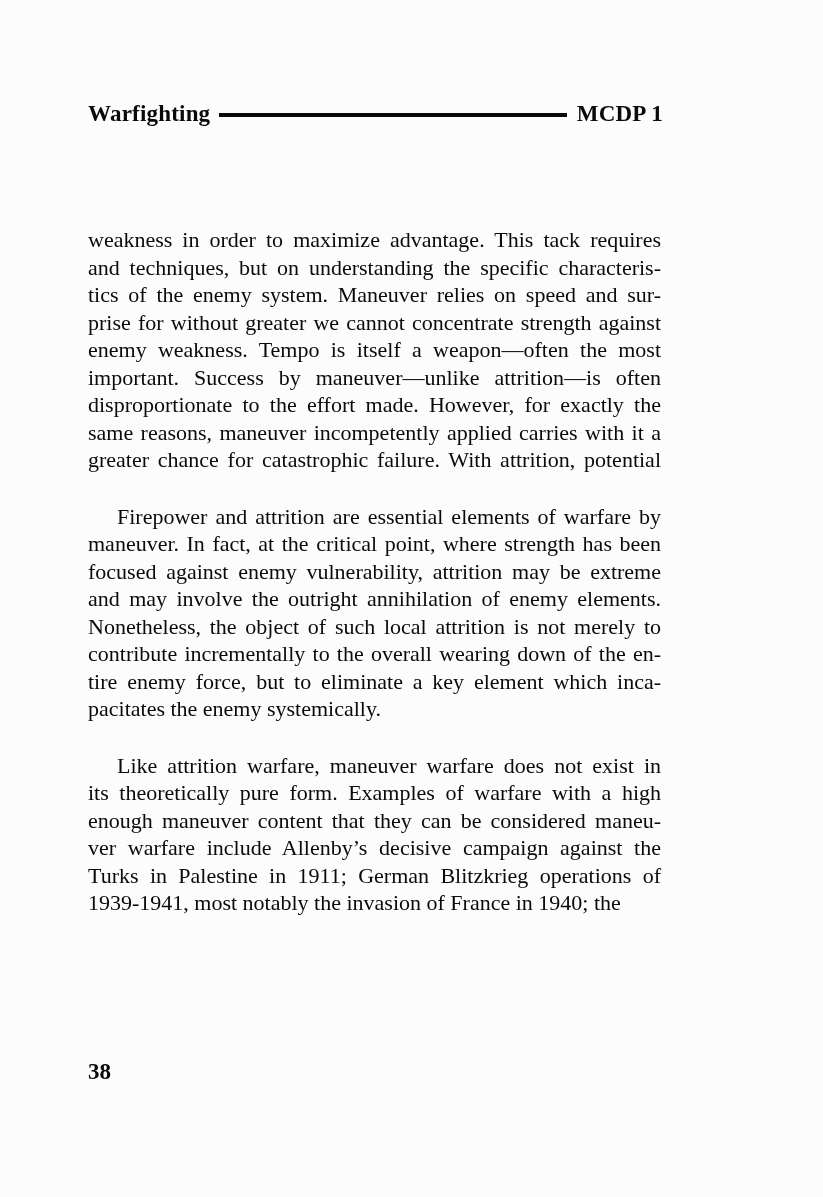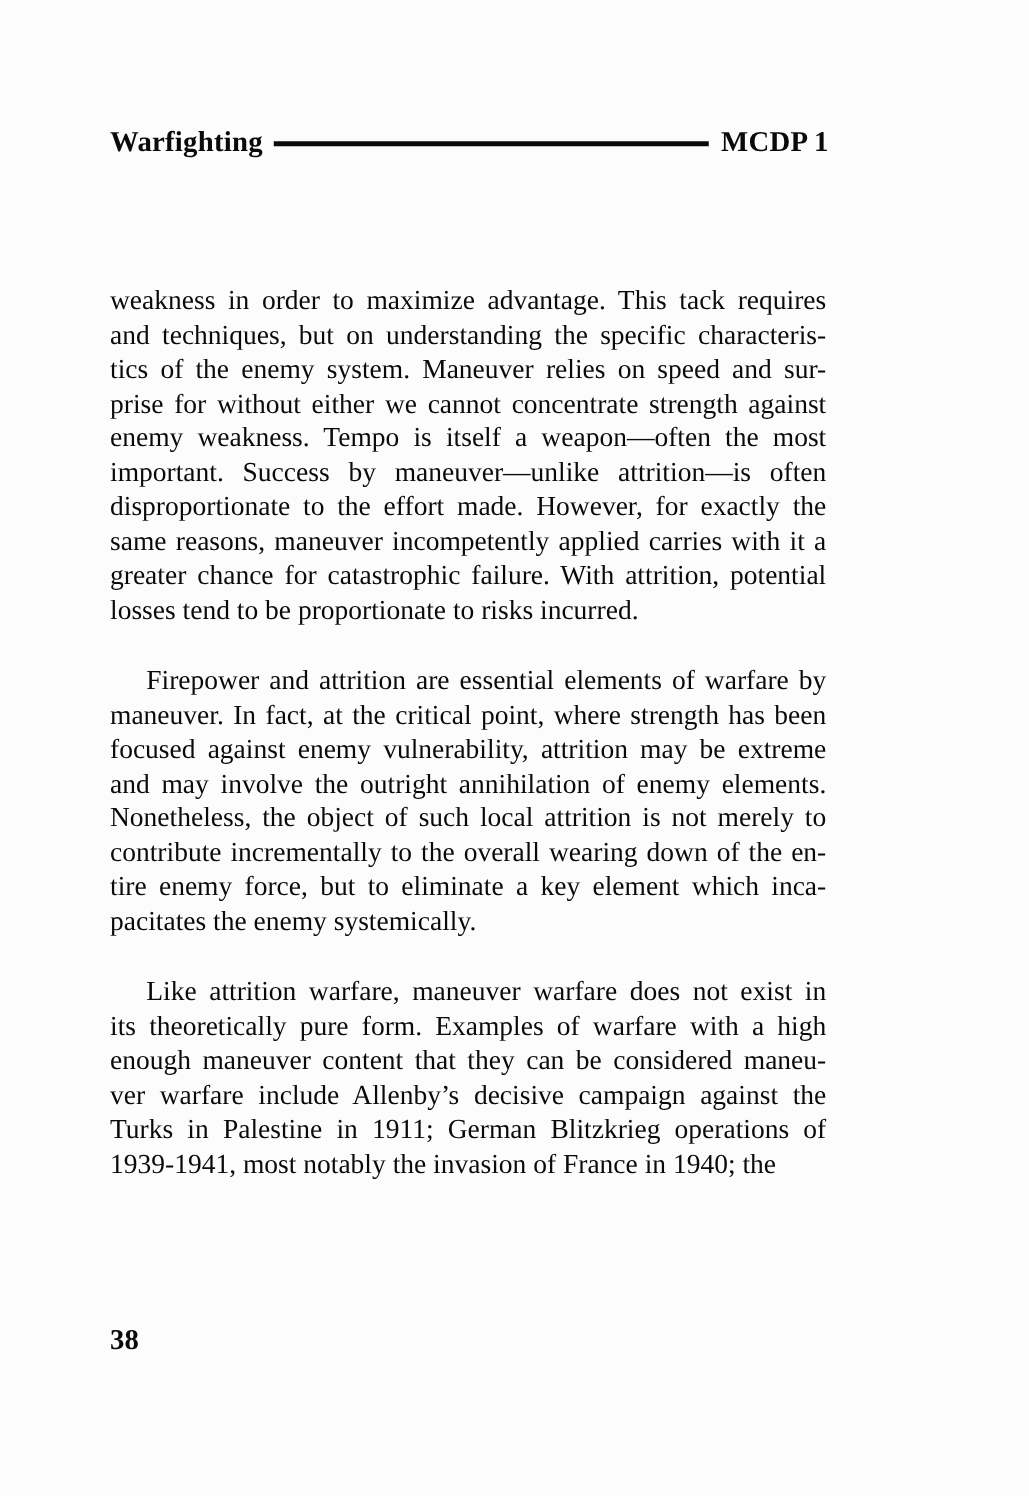--- a/index.html
+++ b/index.html
@@ -76,27 +76,26 @@
     <span>Warfighting</span>
     <span class="header-rule"></span>
     <span>MCDP 1</span>
   </div>
 
   <div class="body-text" id="body-text">
       <div class="paragraph">
         <div class="line"><span>weakness in order to maximize </span><span class="it">advantage</span><span>. This tack requires</span></div>
         <div class="line"><span>and techniques, but on understanding the specific characteris-</span></div>
         <div class="line"><span>tics of the enemy system. Maneuver relies on speed and sur-</span></div>
-        <div class="line"><span>prise for without either we cannot concentrate strength against</span></div>
+        <div class="line"><span>prise for without greater we cannot concentrate strength against</span></div>
         <div class="line"><span>enemy weakness. Tempo is itself a weapon—often the most</span></div>
         <div class="line"><span>important. Success by maneuver—unlike attrition—is often</span></div>
         <div class="line"><span>disproportionate to the effort made. However, for exactly the</span></div>
         <div class="line"><span>same reasons, maneuver incompetently applied carries with it a</span></div>
         <div class="line"><span>greater chance for catastrophic failure. With attrition, potential</span></div>
-        <div class="line last"><span>losses tend to be proportionate to risks incurred.</span></div>
       </div>
       <div class="paragraph">
         <div class="line indent"><span>Firepower and attrition are essential elements of warfare by</span></div>
         <div class="line"><span>maneuver. In fact, at the critical point, where strength has been</span></div>
         <div class="line"><span>focused against enemy vulnerability, attrition may be extreme</span></div>
         <div class="line"><span>and may involve the outright annihilation of enemy elements.</span></div>
         <div class="line"><span>Nonetheless, the object of such local attrition is not merely to</span></div>
         <div class="line"><span>contribute incrementally to the overall wearing down of the en-</span></div>
         <div class="line"><span>tire enemy force, but to eliminate a key element which inca-</span></div>
         <div class="line last"><span>pacitates the enemy systemically.</span></div>

